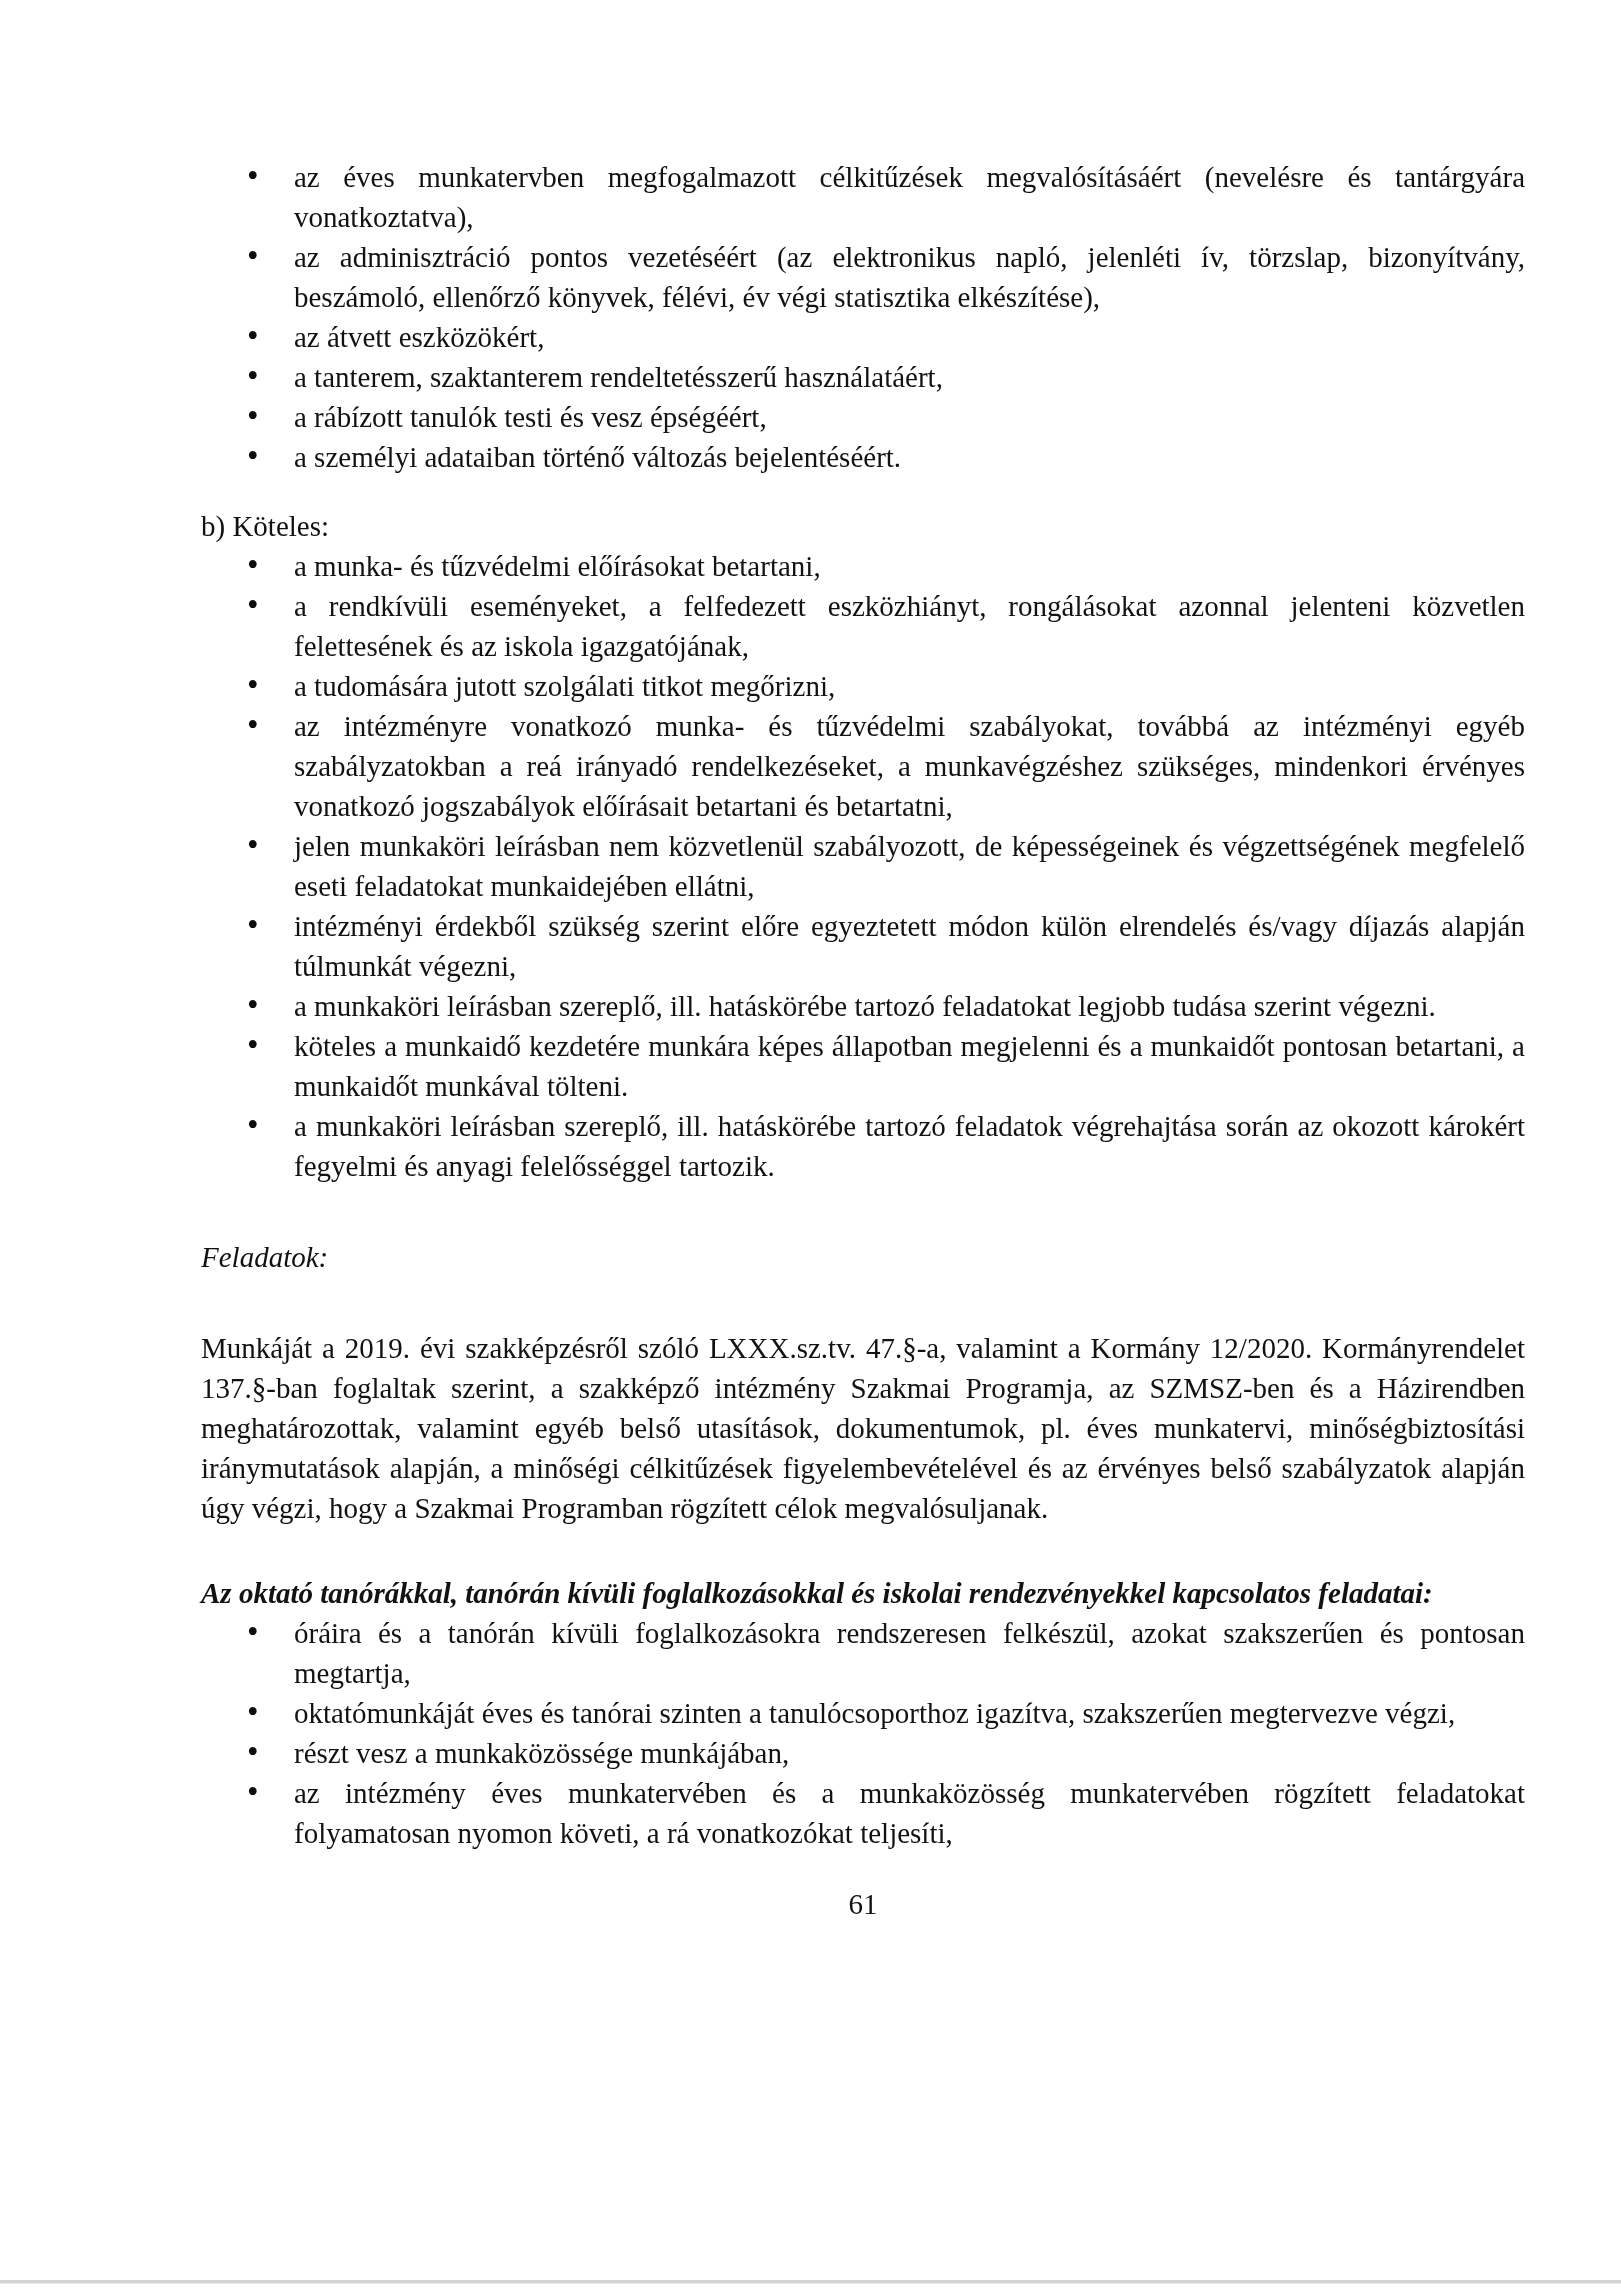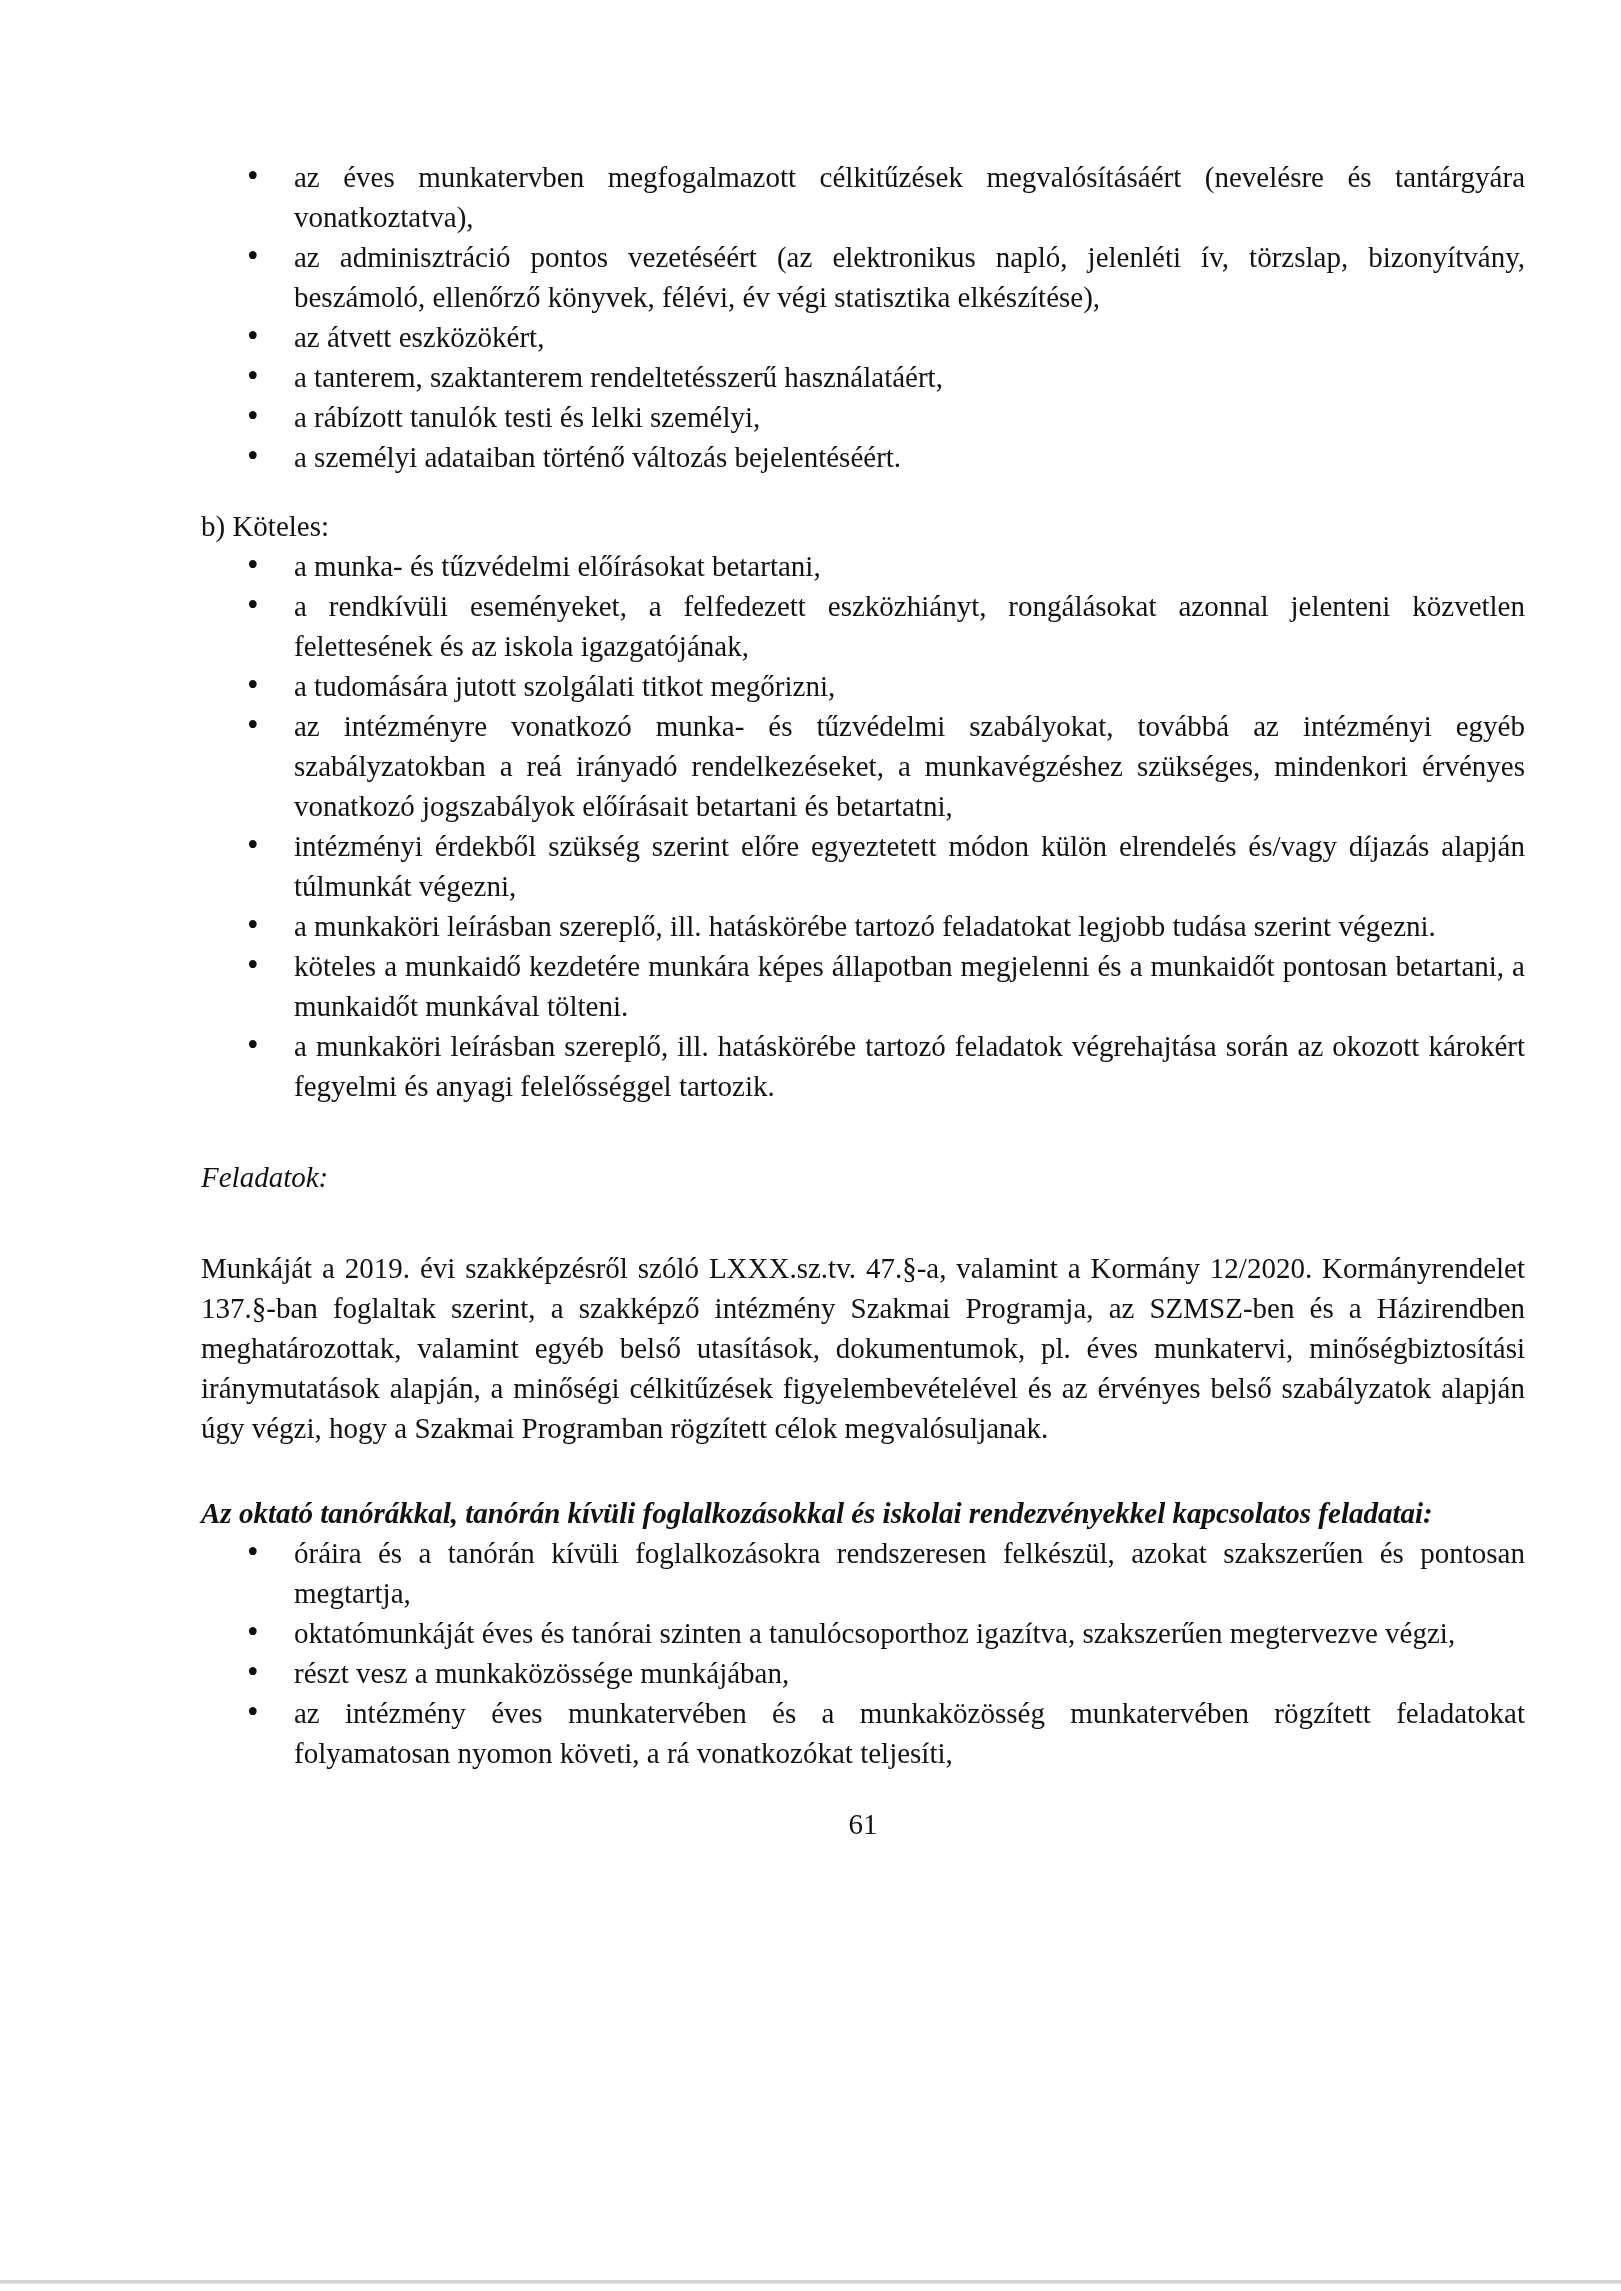--- a/index.html
+++ b/index.html
@@ -85,31 +85,32 @@
 <body>
 
 <div class="page">
   <div class="content">
 
     <ul class="bullets">
       <li>az éves munkatervben megfogalmazott célkitűzések megvalósításáért (nevelésre és tantárgyára vonatkoztatva),</li>
       <li>az adminisztráció pontos vezetéséért (az elektronikus napló, jelenléti ív, törzslap, bizonyítvány, beszámoló, ellenőrző könyvek, félévi, év végi statisztika elkészítése),</li>
       <li>az átvett eszközökért,</li>
       <li>a tanterem, szaktanterem rendeltetésszerű használatáért,</li>
-      <li>a rábízott tanulók testi és lelki személyi,</li>
+      <li>a rábízott tanulók testi és vesz épségéért,</li>
       <li>a személyi adataiban történő változás bejelentéséért.</li>
     </ul>
 
     <p class="heading-bold">b) Köteles:</p>
 
     <ul class="bullets after-heading">
       <li>a munka- és tűzvédelmi előírásokat betartani,</li>
       <li>a rendkívüli eseményeket, a felfedezett eszközhiányt, rongálásokat azonnal jelenteni közvetlen felettesének és az iskola igazgatójának,</li>
       <li>a tudomására jutott szolgálati titkot megőrizni,</li>
       <li>az intézményre vonatkozó munka- és tűzvédelmi szabályokat, továbbá az intézményi egyéb szabályzatokban a reá irányadó rendelkezéseket, a munkavégzéshez szükséges, mindenkori érvényes vonatkozó jogszabályok előírásait betartani és betartatni,</li>
+      <li>jelen munkaköri leírásban nem közvetlenül szabályozott, de képességeinek és végzettségének megfelelő eseti feladatokat munkaidejében ellátni,</li>
       <li>intézményi érdekből szükség szerint előre egyeztetett módon külön elrendelés és/vagy díjazás alapján túlmunkát végezni,</li>
       <li>a munkaköri leírásban szereplő, ill. hatáskörébe tartozó feladatokat legjobb tudása szerint végezni.</li>
       <li>köteles a munkaidő kezdetére munkára képes állapotban megjelenni és a munkaidőt pontosan betartani, a munkaidőt munkával tölteni.</li>
       <li>a munkaköri leírásban szereplő, ill. hatáskörébe tartozó feladatok végrehajtása során az okozott károkért fegyelmi és anyagi felelősséggel tartozik.</li>
     </ul>
 
     <p class="heading-italic">Feladatok:</p>
 
     <p class="para">Munkáját a 2019. évi szakképzésről szóló LXXX.sz.tv. 47.§-a, valamint a Kormány 12/2020. Kormányrendelet 137.§-ban foglaltak szerint, a szakképző intézmény Szakmai Programja, az SZMSZ-ben és a Házirendben meghatározottak, valamint egyéb belső utasítások, dokumentumok, pl. éves munkatervi, minőségbiztosítási iránymutatások alapján, a minőségi célkitűzések figyelembevételével és az érvényes belső szabályzatok alapján úgy végzi, hogy a Szakmai Programban rögzített célok megvalósuljanak.</p>
 

